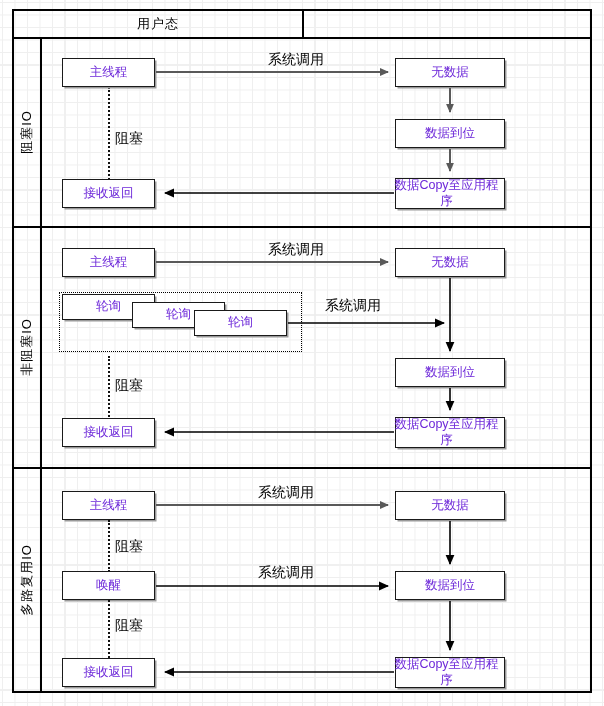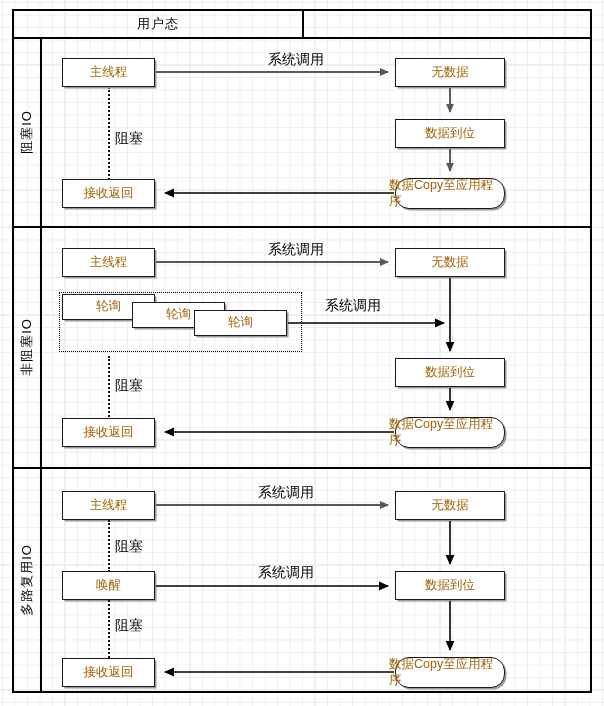--- a/index.html
+++ b/index.html
@@ -96,30 +96,29 @@
 
   
   .box {
     position: absolute;
     box-sizing: border-box;
     border: 1px solid #1a1a1a;
     background: #ffffff;
     display: flex;
     align-items: center;
     justify-content: center;
-    text-align: left;
+    text-align: center;
     font-size: 12.5px;
-    color: #a16207;
+    color: #6d28d9;
     line-height: 1.25;
     box-shadow: 2px 2px 0 -0.5px #9a9a9a;
   }
   .box.overflow {
     overflow: visible;
     white-space: nowrap;
-    border-radius: 14px;
   }
   .box .inner {
     white-space: normal;
   }
 
   
   .dotted-region {
     position: absolute;
     box-sizing: border-box;
     border: 1px dotted #000;

